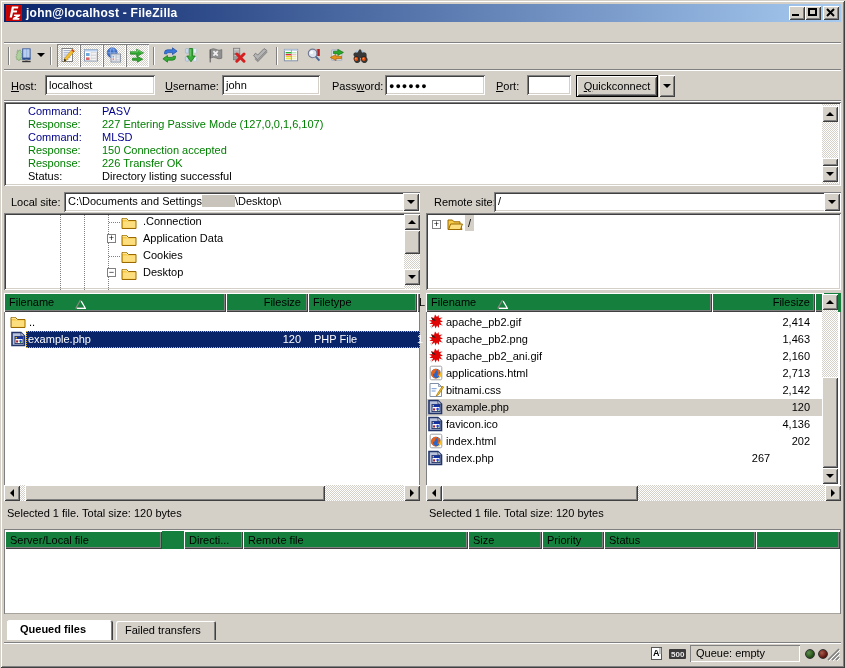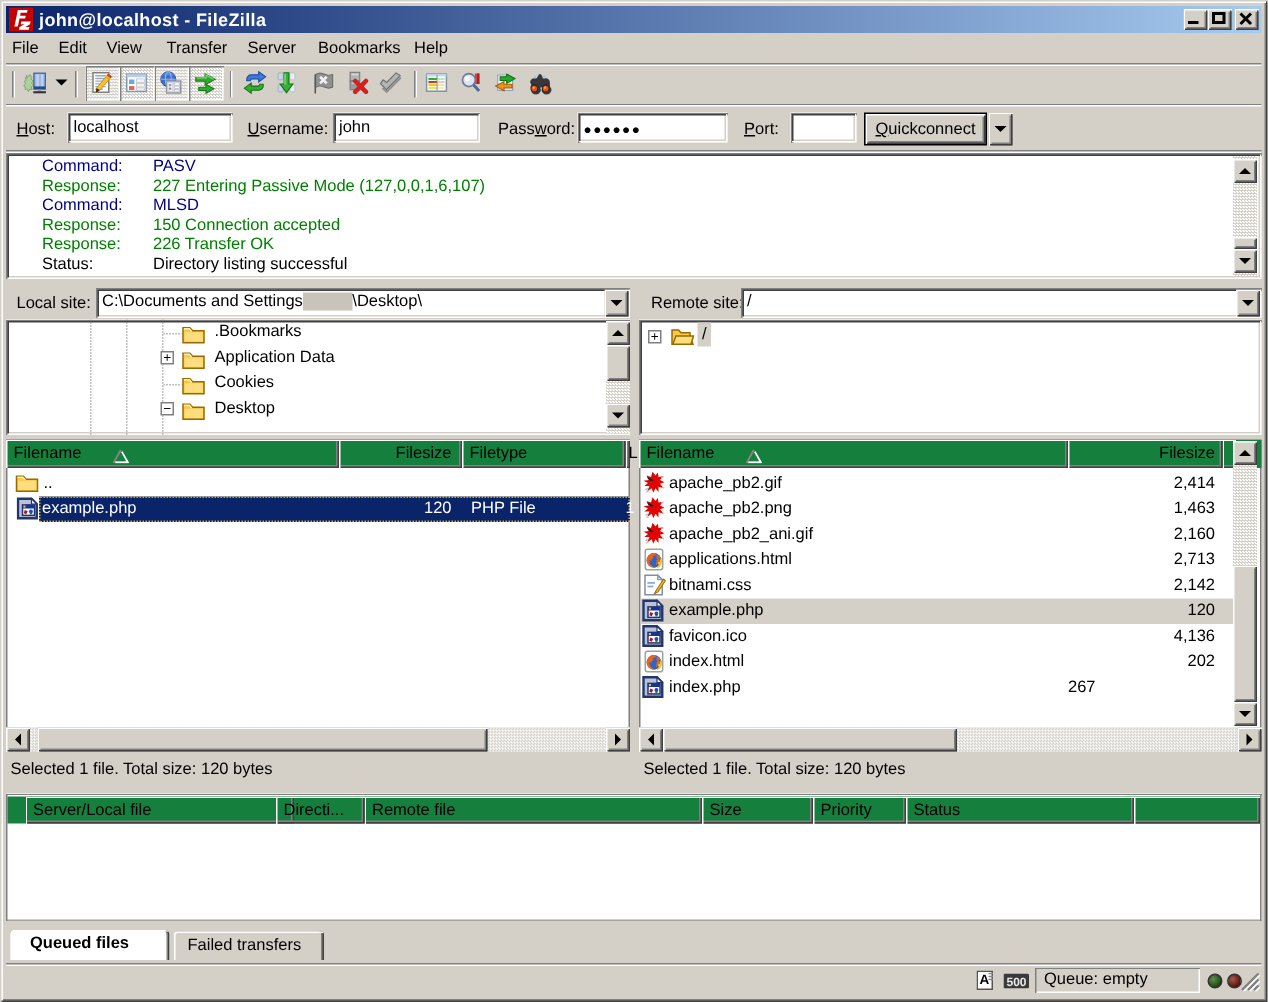--- a/index.html
+++ b/index.html
@@ -132,29 +132,20 @@
       </div>
     <div class="tbtn" style="left:801px">
         <div style="position:absolute;left:3px;top:2px;width:9px;height:8px;border:2px solid #000;border-top-width:2px"></div>
       </div>
     <div class="tbtn" style="left:819px">
       <svg width="16" height="14" viewBox="0 0 16 14">
           <path d="M4 3 L11 10 M11 3 L4 10" stroke="#000" stroke-width="2"></path>
         </svg>
     </div>
   </div>
-  <div id="menubar" class="abs">
-    <span class="mitem" style="left:4px">File</span>
-    <span class="mitem" style="left:35px">Edit</span>
-    <span class="mitem" style="left:67px">View</span>
-    <span class="mitem" style="left:107px">Transfer</span>
-    <span class="mitem" style="left:161px">Server</span>
-    <span class="mitem" style="left:208px">Bookmarks</span>
-    <span class="mitem" style="left:272px">Help</span>
-  </div>
   <div id="toolbar" class="abs">
     <div class="tsep" style="left:4px"></div>
     <svg class="ticon" style="left:11px;top:5px" viewBox="0 0 16 16">
       <path d="M2.5 3 l1.5 1.2 1-1.5 1.2 2 -0.6 1 1.8 1.5 -1.4 1 1.6 1.8 -1.8 0.8 0.6 2 -1.8 -0.4 -0.6 1.6 -1.4 -1.8 -0.8 0.6 0 -2 -1 -0.6 1.2 -1.6 -0.8 -1.4 1.4 -0.6 -0.8 -1.8 1.4 0.2 Z" fill="#aed09e" stroke="#7ba068" stroke-width="0.6"></path>
       <rect x="7.6" y="1.8" width="7.6" height="10.6" fill="#9cb8e4" stroke="#3a5a9a" stroke-width="0.8"></rect>
       <rect x="9.2" y="2.4" width="1.6" height="9.4" fill="#c0d4f0"></rect>
       <rect x="12.4" y="2.4" width="1.4" height="9.4" fill="#c0d4f0"></rect>
       <rect x="7.6" y="10.6" width="7.6" height="1.8" fill="#2a4a8a"></rect>
       <rect x="10.2" y="12.4" width="2.4" height="1.6" fill="#9a9a9a"></rect>
       <rect x="7.2" y="13.8" width="8.4" height="1.4" fill="#333"></rect>
@@ -323,21 +314,21 @@
       </svg>
     <svg class="ficon" style="left:117px;top:19px" width="16" height="16" viewBox="0 0 16 16">
         <use href="#i-folder"></use>
       </svg>
     <svg class="ficon" style="left:117px;top:36px" width="16" height="16" viewBox="0 0 16 16">
         <use href="#i-folder"></use>
       </svg>
     <svg class="ficon" style="left:117px;top:53px" width="16" height="16" viewBox="0 0 16 16">
         <use href="#i-folder"></use>
       </svg>
-    <div class="abs" style="left:139px;top:2px">.Bookmarks</div>
+    <div class="abs" style="left:139px;top:2px">.Connection</div>
     <div class="abs" style="left:139px;top:19px">Application Data</div>
     <div class="abs" style="left:139px;top:36px">Cookies</div>
     <div class="abs" style="left:139px;top:53px">Desktop</div>
     <div class="pmbox" style="left:103px;top:21px">+</div>
     <div class="pmbox" style="left:103px;top:55px">−</div>
     <div class="abs checker" style="left:400px;top:1px;width:16px;height:75px"></div>
     <div class="sb-btn" style="left:400px;top:1px;width:16px;height:16px">
         <div class="arr arr-up"></div>
       </div>
     <div class="sb-thumb" style="left:400px;top:17px;width:16px;height:24px"></div>
@@ -429,21 +420,21 @@
     <div class="abs" style="left:286px;top:125px;width:98px;text-align:right">4,136</div>
     <svg class="ficon" style="left:2px;top:140px" width="16" height="16" viewBox="0 0 16 16">
         <use href="#i-ff"></use>
       </svg>
     <div class="abs" style="left:20px;top:142px">index.html</div>
     <div class="abs" style="left:286px;top:142px;width:98px;text-align:right">202</div>
     <svg class="ficon" style="left:2px;top:157px" width="16" height="16" viewBox="0 0 16 16">
         <use href="#i-php"></use>
       </svg>
     <div class="abs" style="left:20px;top:159px">index.php</div>
-    <div class="abs" style="left:286px;top:159px;width:98px;text-align:left">267</div>
+    <div class="abs" style="left:286px;top:159px;width:98px;text-align:center">267</div>
     <div class="abs checker" style="left:396px;top:1px;width:16px;height:190px"></div>
     <div class="sb-btn" style="left:396px;top:1px;width:16px;height:16px">
         <div class="arr arr-up"></div>
       </div>
     <div class="sb-thumb" style="left:396px;top:84px;width:16px;height:91px"></div>
     <div class="sb-btn" style="left:396px;top:175px;width:16px;height:16px">
         <div class="arr arr-dn"></div>
       </div>
   </div>
 
@@ -466,21 +457,21 @@
     <div class="sb-btn" style="left:399px;top:0;width:16px;height:16px">
         <div class="arr arr-rt"></div>
       </div>
   </div>
 
   <div class="statusline" style="left:4px;top:503px;width:416px">Selected 1 file. Total size: 120 bytes</div>
   <div class="statusline" style="left:426px;top:503px;width:415px">Selected 1 file. Total size: 120 bytes</div>
 
   <div id="queue" class="abs" style="left:4px;top:529px;width:837px;height:85px;background:#fff;box-shadow:inset 1px 1px 0 #808080, inset -1px 0 0 #808080, inset 0 -1px 0 #a8a49c">
     <div class="hdr" style="left:1px;top:2px;width:835px;height:18px">
-      <div class="hdrcell" style="left:12px;width:179px">Server/Local file</div>
+      <div class="hdrcell" style="left:0;width:157px">Server/Local file</div>
       <div class="hdrcell" style="left:179px;width:59px">Directi...</div>
       <div class="hdrcell" style="left:238px;width:225px">Remote file</div>
       <div class="hdrcell" style="left:463px;width:74px;text-align:left;padding-right:9px">Size</div>
       <div class="hdrcell" style="left:537px;width:62px">Priority</div>
       <div class="hdrcell" style="left:599px;width:152px">Status</div>
       <div class="hdrcell" style="left:751px;width:84px"></div>
     </div>
   </div>
 
   <div id="tabs" class="abs" style="left:4px;top:617px;width:837px;height:25px">

